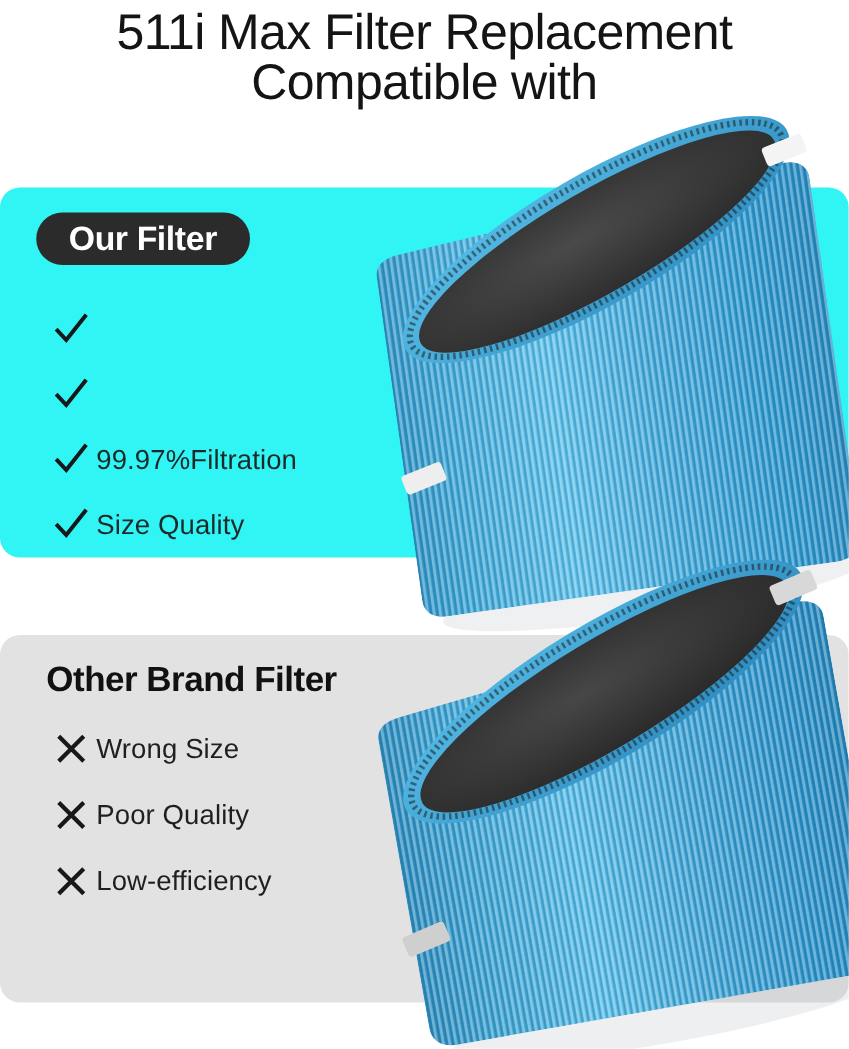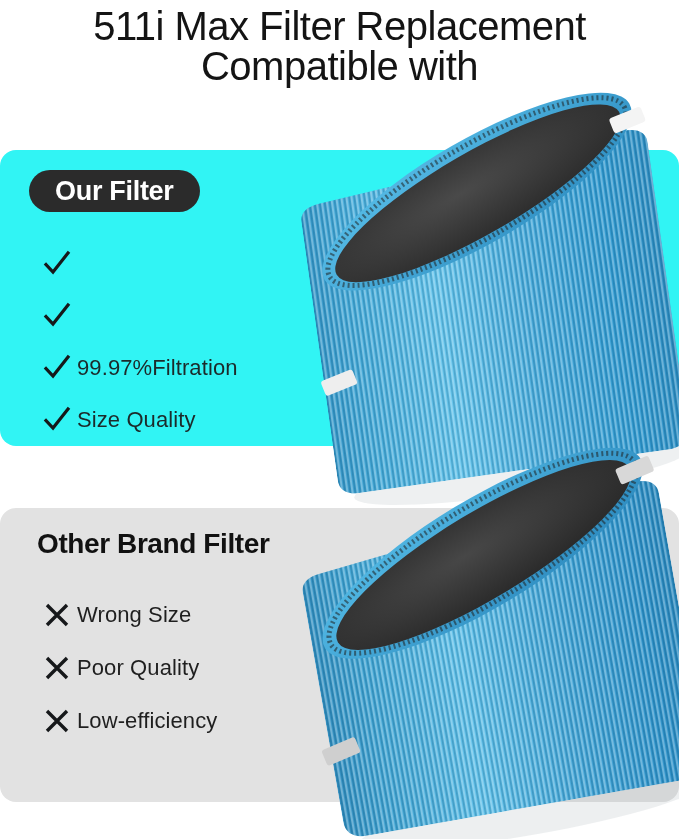--- a/index.html
+++ b/index.html
@@ -105,21 +105,21 @@
     line-height: 1;
   }
 
   
   .feature-list {
     position: absolute;
     left: 0;
     width: 340px;
   }
   .feature-list-good { top: 88px; }
-  .feature-list-other { top: 80px; }
+  .feature-list-other { top: 64px; }
 
   .feature-row {
     display: flex;
     align-items: center;
     height: 52px;
   }
   .feature-row-other { height: 53px; }
 
   .feature-icon {
     width: 40px;

